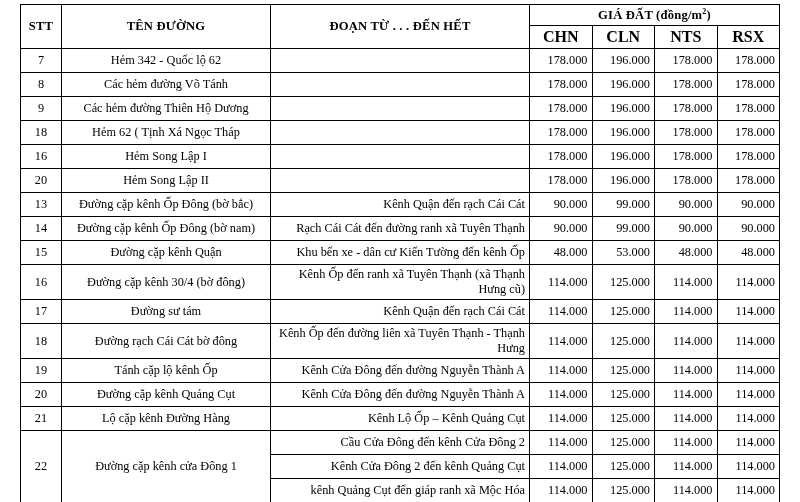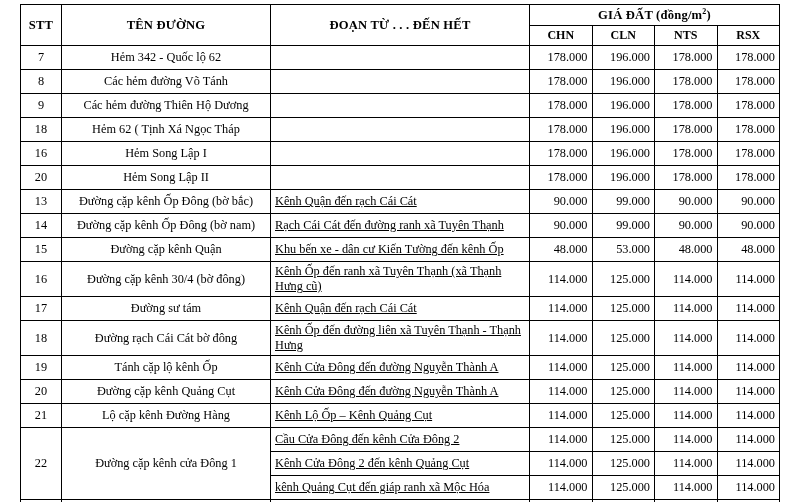--- a/index.html
+++ b/index.html
@@ -38,35 +38,34 @@
     font-size: 12.6px;
     letter-spacing: 0.2px;
   }
   th.hdr-stt { width: 32px; }
   th.hdr-name { width: 200px; }
   th.hdr-range { width: 250px; }
   th.hdr-price-group { }
   th.sub {
     text-align: center;
     font-weight: bold;
-    font-size: 12px;
+    font-size: 16px;
     width: 69px;
   }
   td.stt {
     text-align: center;
     width: 32px;
   }
   td.name {
     text-align: center;
     padding-left: 6px;
   }
   td.range {
-    text-align: left;
+    text-align: right;
     padding-left: 6px;
-    text-decoration: underline;
   }
   td.num {
     text-align: right;
     padding-right: 6px;
   }
   .row-tall td { height: 34px; }
   tr.data-row td { height: 19px; }
   sup { font-size: 8px; vertical-align: super; }
 </style>
 </head>

